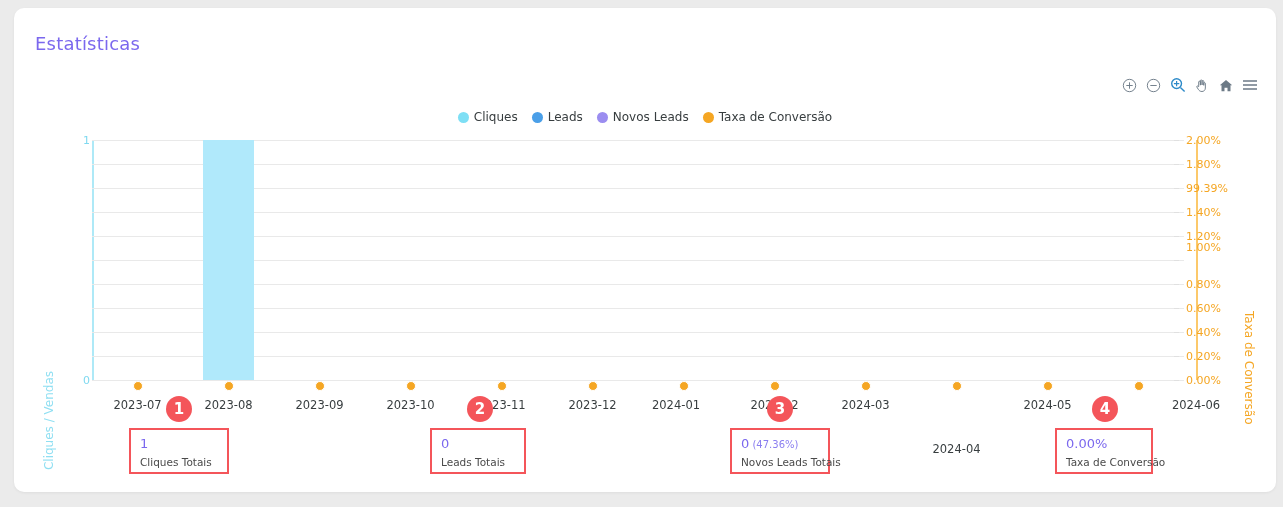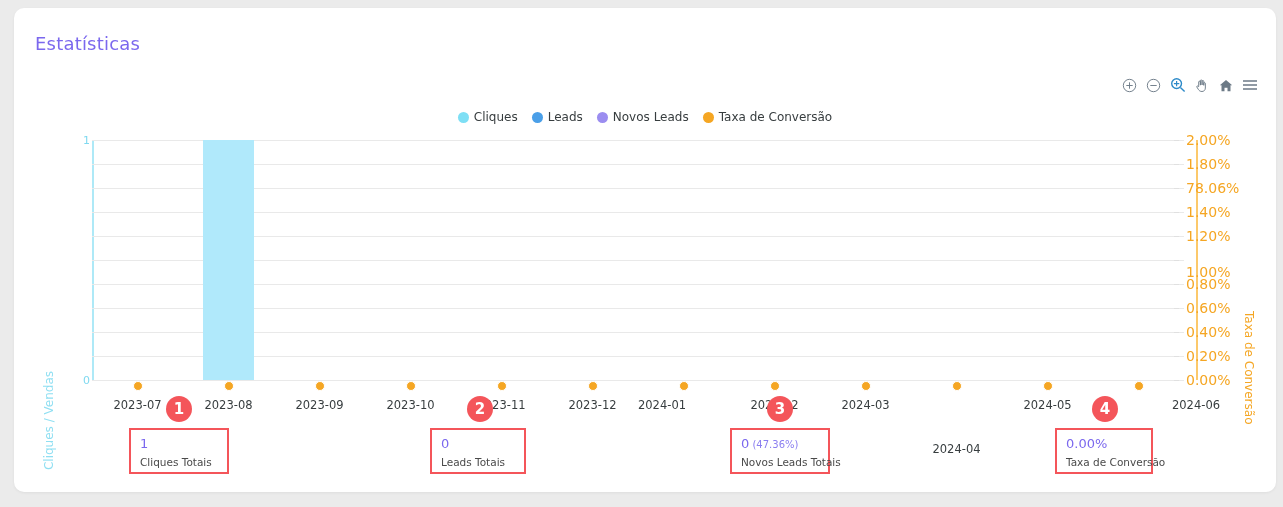--- a/index.html
+++ b/index.html
@@ -133,21 +133,21 @@
     right: 1094px;
     font-size: 11px;
     color: #7fd9f0;
     text-align: right;
     width: 40px;
     transform: translateY(-50%);
   }
   .ytick-right {
     position: absolute;
     left: 1108px;
-    font-size: 14px;
+    font-size: 11px;
     color: #f5a623;
     transform: translateY(-50%);
     white-space: nowrap;
   }
   .tick-mark-right {
     position: absolute;
     left: 1096px;
     width: 5px;
     height: 1px;
     background: #e0e0e0;
@@ -329,30 +329,30 @@
         <div class="axis-left-line"></div>
         <div class="axis-right-line"></div>
       <div class="gridline" style="top: 0px;"></div>
           <div class="tick-mark-right" style="top: 0px;"></div>
           <div class="ytick-right" style="top: 0px;">2.00%</div>
           <div class="gridline" style="top: 24px;"></div>
           <div class="tick-mark-right" style="top: 24px;"></div>
           <div class="ytick-right" style="top: 24px;">1.80%</div>
           <div class="gridline" style="top: 48px;"></div>
           <div class="tick-mark-right" style="top: 48px;"></div>
-          <div class="ytick-right" style="top: 48px;">78.06%</div>
+          <div class="ytick-right" style="top: 48px;">99.39%</div>
           <div class="gridline" style="top: 72px;"></div>
           <div class="tick-mark-right" style="top: 72px;"></div>
           <div class="ytick-right" style="top: 72px;">1.40%</div>
           <div class="gridline" style="top: 96px;"></div>
           <div class="tick-mark-right" style="top: 96px;"></div>
           <div class="ytick-right" style="top: 96px;">1.20%</div>
           <div class="gridline" style="top: 120px;"></div>
           <div class="tick-mark-right" style="top: 120px;"></div>
-          <div class="ytick-right" style="top: 132px;">1.00%</div>
+          <div class="ytick-right" style="top: 107px;">1.00%</div>
           <div class="gridline" style="top: 144px;"></div>
           <div class="tick-mark-right" style="top: 144px;"></div>
           <div class="ytick-right" style="top: 144px;">0.80%</div>
           <div class="gridline" style="top: 168px;"></div>
           <div class="tick-mark-right" style="top: 168px;"></div>
           <div class="ytick-right" style="top: 168px;">0.60%</div>
           <div class="gridline" style="top: 192px;"></div>
           <div class="tick-mark-right" style="top: 192px;"></div>
           <div class="ytick-right" style="top: 192px;">0.40%</div>
           <div class="gridline" style="top: 216px;"></div>
@@ -375,21 +375,21 @@
           <div class="dot" style="left: 787.5px; top: 236px; background: rgb(245, 166, 35);"></div>
           <div class="dot" style="left: 878.5px; top: 236px; background: rgb(245, 166, 35);"></div>
           <div class="dot" style="left: 969.5px; top: 236px; background: rgb(245, 166, 35);"></div>
           <div class="dot" style="left: 1060.5px; top: 236px; background: rgb(245, 166, 35);"></div>
           <div class="xlabel" style="left: 59.5px;">2023-07</div>
           <div class="xlabel" style="left: 150.5px;">2023-08</div>
           <div class="xlabel" style="left: 241.5px;">2023-09</div>
           <div class="xlabel" style="left: 332.5px;">2023-10</div>
           <div class="xlabel" style="left: 423.5px;">2023-11</div>
           <div class="xlabel" style="left: 514.5px;">2023-12</div>
-          <div class="xlabel" style="left: 584px; text-align: center;">2024-01</div>
+          <div class="xlabel" style="left: 598px; text-align: center;">2024-01</div>
           <div class="xlabel" style="left: 696.5px;">2024-02</div>
           <div class="xlabel" style="left: 787.5px;">2024-03</div>
           <div class="xlabel" style="left: 878.5px; margin-top: 44px;">2024-04</div>
           <div class="xlabel" style="left: 969.5px;">2024-05</div>
           <div class="xlabel" style="left: 1118px;">2024-06</div>
         </div>
       <div class="axis-title-left">Cliques / Vendas</div>
       <div class="axis-title-right">Taxa de Conversão</div>
     </div>
 

